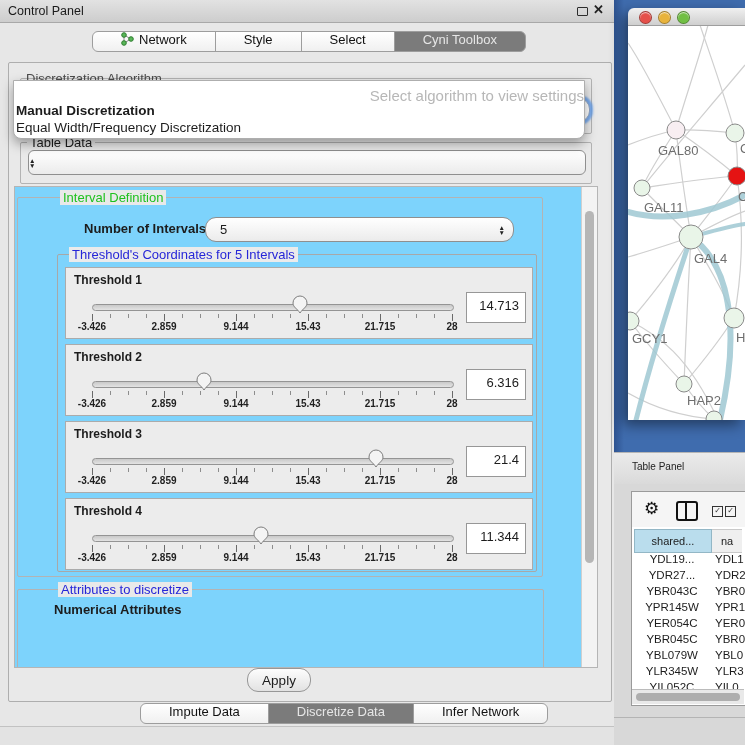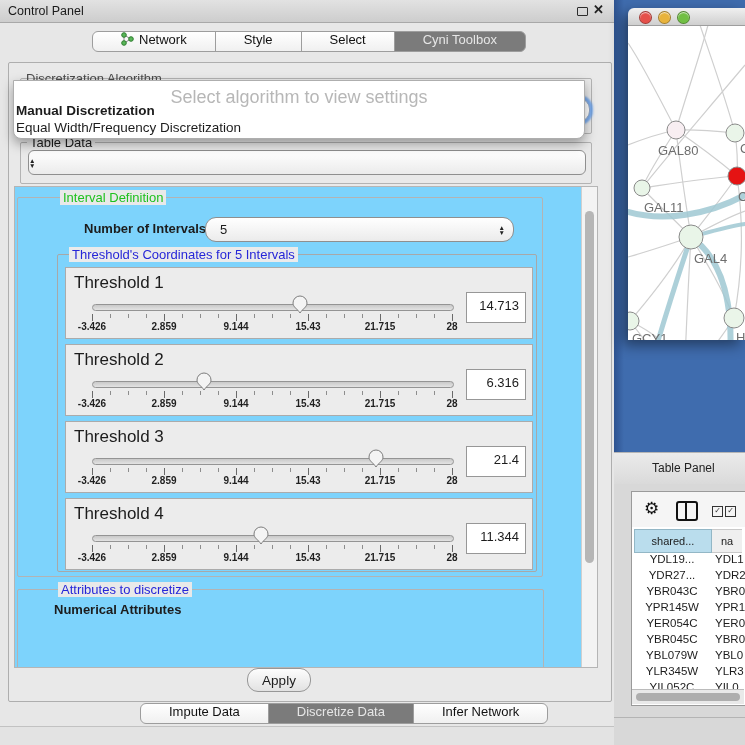--- a/index.html
+++ b/index.html
@@ -20,66 +20,66 @@
   .tab.sel{background:#7b7b7b;color:#e6e6e6}
   #top-tabs{left:92px;top:31px}
   #bottom-tabs{left:140px;top:703px}
   .outer-panel{left:8px;top:62px;width:602px;height:638px;border:1px solid #aeaeae;background:#e9e9e9;border-radius:2px}
   .group-box{position:absolute;border:1px solid #b3b3b3;border-radius:2px}
   .group-label{position:absolute;font-size:13px;background:#e9e9e9;padding:0 3px;white-space:nowrap}
   .green{color:#1ec11e}.blue{color:#2626d8}
   
   .overlay{left:13px;top:80px;width:570px;height:57px;background:#fff;border:1px solid #aeaeae;
            border-radius:0 0 8px 8px;box-shadow:0 5px 12px rgba(0,0,0,.35);z-index:30}
-  .overlay .ph{position:absolute;left:0;right:0;top:6px;text-align:center;color:#b7b7b7;font-size:18px}
+  .overlay .ph{position:absolute;left:0;right:0;top:6px;text-align:right;color:#b7b7b7;font-size:15px}
   .overlay .opt{position:absolute;left:2px;height:16px;font-size:13.5px;white-space:nowrap}
   .overlay .opt.b{font-weight:bold}
   .behind-label{left:26px;top:71px;font-size:13px;color:#4a4a4a;z-index:6}
   .behind-box{left:20px;top:78px;width:570px;height:54px;z-index:5}
   .behind-combo{left:28px;top:98px;width:560px;height:22px;background:#fff;border:1px solid #8fa6c8;border-radius:11px;
                 box-shadow:0 0 2px 3px rgba(95,155,235,.8);z-index:6}
   
   .combo{position:absolute;background:linear-gradient(#ffffff,#ebebeb);border:1px solid #8f8f8f;border-radius:6px;
          font-size:13px;display:flex;align-items:center}
   .combo .txt{flex:1;padding-left:10px;white-space:nowrap;overflow:hidden}
   .spin{display:flex;flex-direction:column;align-items:center;margin-right:8px;color:#222;
         font-size:6.5px;line-height:5px}
   
   .viewport{left:14px;top:186px;width:582px;height:480px;border:1px solid #b5b5b5;background:#7dd3fc;overflow:hidden}
   .vscroll{left:566px;top:0;width:16px;height:480px;background:#f3f3f3;border-left:1px solid #cfcfcf}
   .vscroll .thumb{position:absolute;left:3px;top:24px;width:9px;height:352px;background:#b6b6b6;border-radius:5px}
   .th-panel{position:absolute;left:7px;width:466px;height:70px;background:#ececec;border:1px solid #ababab}
-  .th-label{position:absolute;left:8px;top:5px;font-size:17px;font-weight:normal}
+  .th-label{position:absolute;left:8px;top:5px;font-size:12px;font-weight:bold}
   .track{position:absolute;left:26px;top:36px;width:360px;height:5px;border:1px solid #949494;border-radius:4px;
          background:linear-gradient(#c9c9c9,#e3e3e3)}
   .tick{position:absolute;width:1px;background:#6a6a6a}
   .tlabel{position:absolute;top:53px;font-size:10px;font-weight:bold;color:#1f1f1f;transform:translateX(-50%);white-space:nowrap}
   .vbox{position:absolute;left:400px;top:24px;width:52px;height:24px;background:#fff;border:1px solid #979797;
         font-size:13px;text-align:right;padding:5px 6px 0 0}
   .handle{position:absolute;top:27px}
   .list{position:absolute;background:#fff;border:1px solid #bdbdbd}
   .list .item{position:absolute;left:14px;height:16px;font-size:13px;white-space:nowrap}
   .lscroll{position:absolute;right:3px;top:2px;width:10px;height:86px;background:#f1f1f1}
   .lscroll .thumb{position:absolute;left:0px;top:0px;width:10px;height:44px;background:#b9b9b9;border-radius:5px}
   .apply{left:247px;top:668px;width:62px;height:22px;border:1px solid #979797;border-radius:11px;
          background:linear-gradient(#fdfdfd,#e2e2e2);font-size:13.5px;display:flex;align-items:center;justify-content:center}
   .footer-left{left:0;top:726px;width:614px;height:19px;background:#e3e3e3;border-top:1px solid #c2c2c2}
   
   .desktop{left:614px;top:0;width:131px;height:455px;
            background:linear-gradient(90deg,#2e5390 0,#3f6cae 10px,#3f6cae 100%)}
-  .netwin{left:628px;top:8px;width:117px;height:332px;border-radius:6px 0 0 0;overflow:hidden;
+  .netwin{left:628px;top:8px;width:117px;height:412px;border-radius:6px 0 0 0;overflow:hidden;
           box-shadow:-5px 5px 14px rgba(0,0,0,.45)}
   .netwin .hdr{position:absolute;left:0;top:0;width:100%;height:17px;
                background:linear-gradient(#f0f0f0,#cfcfcf);border-bottom:1px solid #9e9e9e}
   .light{position:absolute;top:3px;width:11px;height:11px;border-radius:50%;border:1px solid rgba(0,0,0,.3);
          box-shadow:inset 0 1px 1px rgba(255,255,255,.7)}
   .canvas{position:absolute;left:0;top:17px;width:117px;height:395px;background:#fff}
   .tp-bar{left:614px;top:452px;width:131px;height:31px;background:linear-gradient(#ebebeb,#dadada);
           border-top:1px solid #b5b5b5;border-bottom:1px solid #9e9e9e}
-  .tp-bar .t{position:absolute;left:38px;top:8px;font-size:12px;color:#222}
+  .tp-bar .t{position:absolute;left:18px;top:8px;font-size:10px;color:#222}
   .tp-area{left:614px;top:484px;width:131px;height:261px;background:#d8d8d8}
   .tp-line{left:614px;top:717px;width:131px;height:1px;background:#b4b4b4}
   .tbox{left:631px;top:491px;width:114px;height:213px;background:#fff;border:1px solid #9a9a9a;overflow:hidden}
   .tbox .toolbar{position:absolute;left:0;top:0;width:100%;height:35px;background:#f5f5f5}
   .gear{position:absolute;left:12px;top:6px;font-size:17px;color:#111}
   .spliticon{position:absolute;left:44px;top:9px;width:18px;height:16px;border:2px solid #111;border-radius:3px}
   .spliticon::after{content:"";position:absolute;left:7px;top:0;width:2px;height:100%;background:#111}
   .cbx{position:absolute;top:14px;width:9px;height:9px;border:1.4px solid #333;font-size:8px;line-height:8px;
        text-align:center;color:#333}
   .hcell{position:absolute;top:37px;height:22px;font-size:11px;display:flex;align-items:center;justify-content:center}

